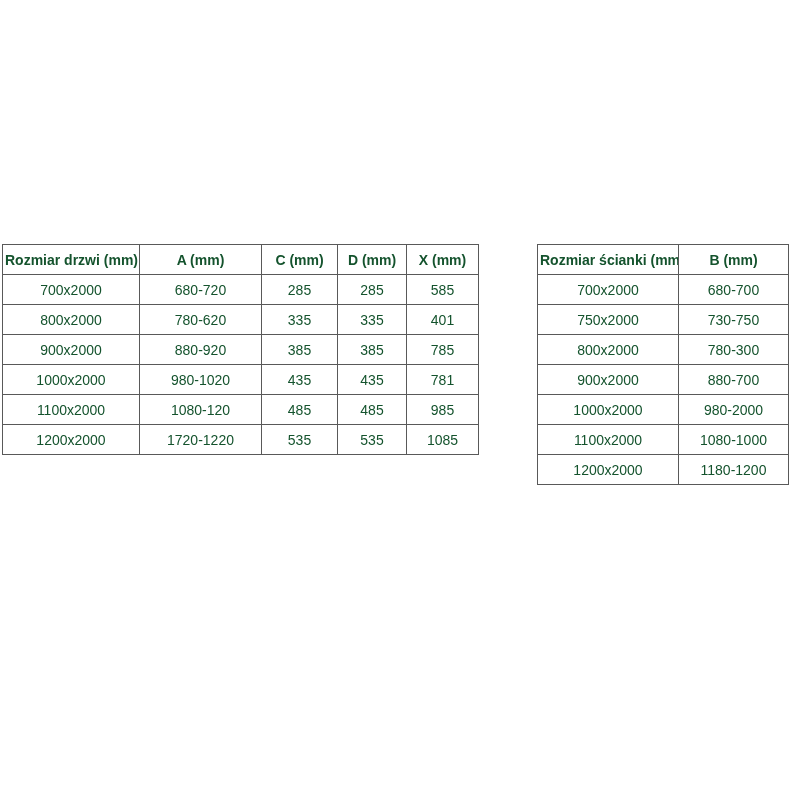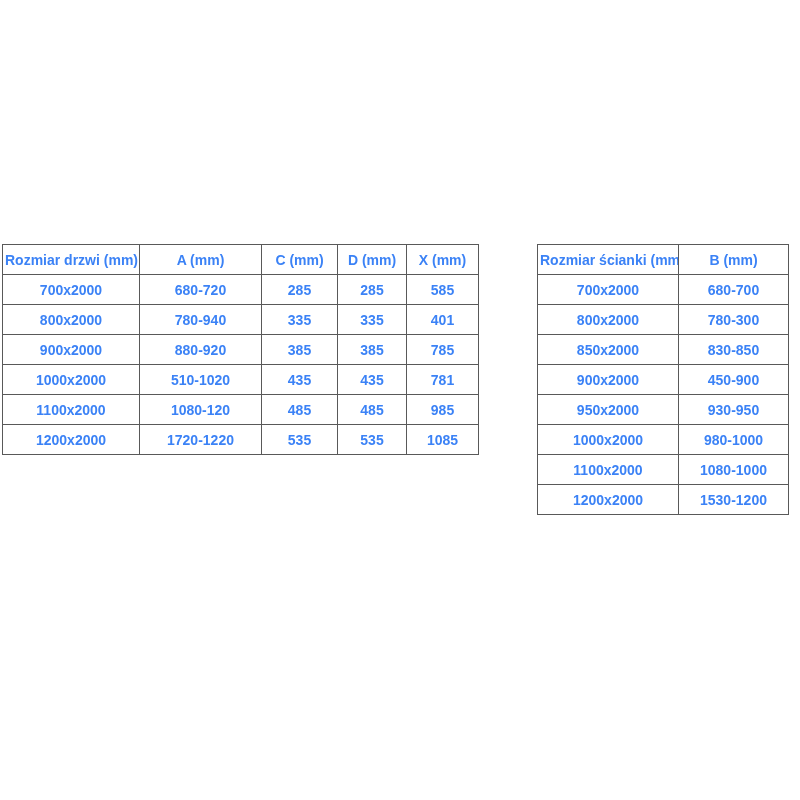--- a/index.html
+++ b/index.html
@@ -23,27 +23,27 @@
   }
   .size-table th, .size-table td {
     border: 1px solid #595959;
     text-align: center;
     vertical-align: middle;
     font-size: 14px;
     height: 29px;
     padding: 0 2px;
     white-space: nowrap;
     overflow: hidden;
-    color: #3b82f6;
+    color: #14532d;
   }
   .size-table th {
     font-weight: bold;
   }
   .size-table td {
-    font-weight: bold;
+    font-weight: normal;
   }
   #door-table {
     left: 2px;
     top: 244px;
     width: 476px;
   }
   #wall-table {
     left: 537px;
     top: 244px;
     width: 251px;
@@ -72,35 +72,35 @@
     <tbody>
       <tr>
         <td>700x2000</td>
         <td>680-720</td>
         <td>285</td>
         <td>285</td>
         <td>585</td>
       </tr>
       <tr>
         <td>800x2000</td>
-        <td>780-940</td>
+        <td>780-620</td>
         <td>335</td>
         <td>335</td>
         <td>401</td>
       </tr>
       <tr>
         <td>900x2000</td>
         <td>880-920</td>
         <td>385</td>
         <td>385</td>
         <td>785</td>
       </tr>
       <tr>
         <td>1000x2000</td>
-        <td>510-1020</td>
+        <td>980-1020</td>
         <td>435</td>
         <td>435</td>
         <td>781</td>
       </tr>
       <tr>
         <td>1100x2000</td>
         <td>1080-120</td>
         <td>485</td>
         <td>485</td>
         <td>985</td>
@@ -125,41 +125,37 @@
         <th>Rozmiar ścianki (mm)</th>
         <th>B (mm)</th>
       </tr>
     </thead>
     <tbody>
       <tr>
         <td>700x2000</td>
         <td>680-700</td>
       </tr>
       <tr>
+        <td>750x2000</td>
+        <td>730-750</td>
+      </tr>
+      <tr>
         <td>800x2000</td>
         <td>780-300</td>
       </tr>
       <tr>
-        <td>850x2000</td>
-        <td>830-850</td>
-      </tr>
-      <tr>
         <td>900x2000</td>
-        <td>450-900</td>
-      </tr>
-      <tr>
-        <td>950x2000</td>
-        <td>930-950</td>
+        <td>880-700</td>
       </tr>
       <tr>
         <td>1000x2000</td>
-        <td>980-1000</td>
+        <td>980-2000</td>
       </tr>
       <tr>
         <td>1100x2000</td>
         <td>1080-1000</td>
       </tr>
       <tr>
         <td>1200x2000</td>
-        <td>1530-1200</td>
+        <td>1180-1200</td>
       </tr>
     </tbody>
   </table>
 
 </body></html>

